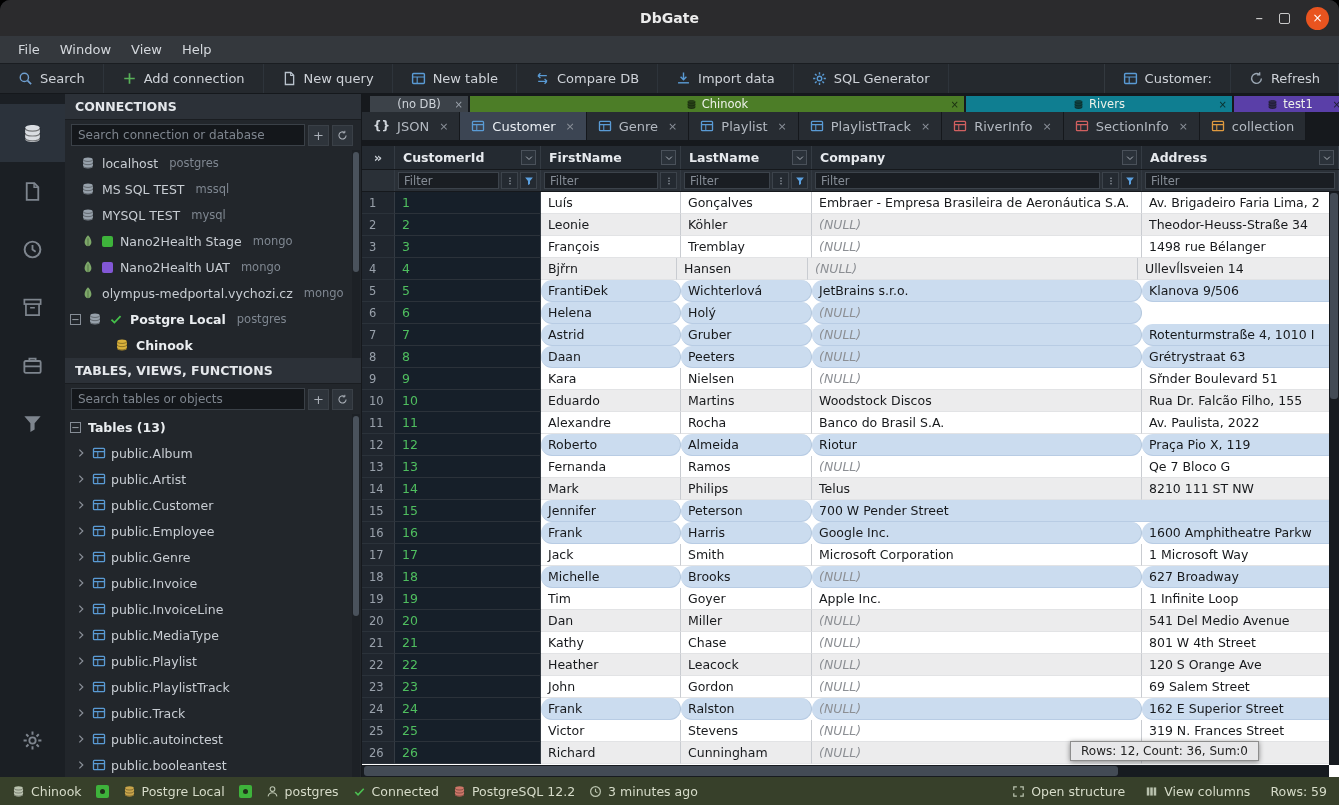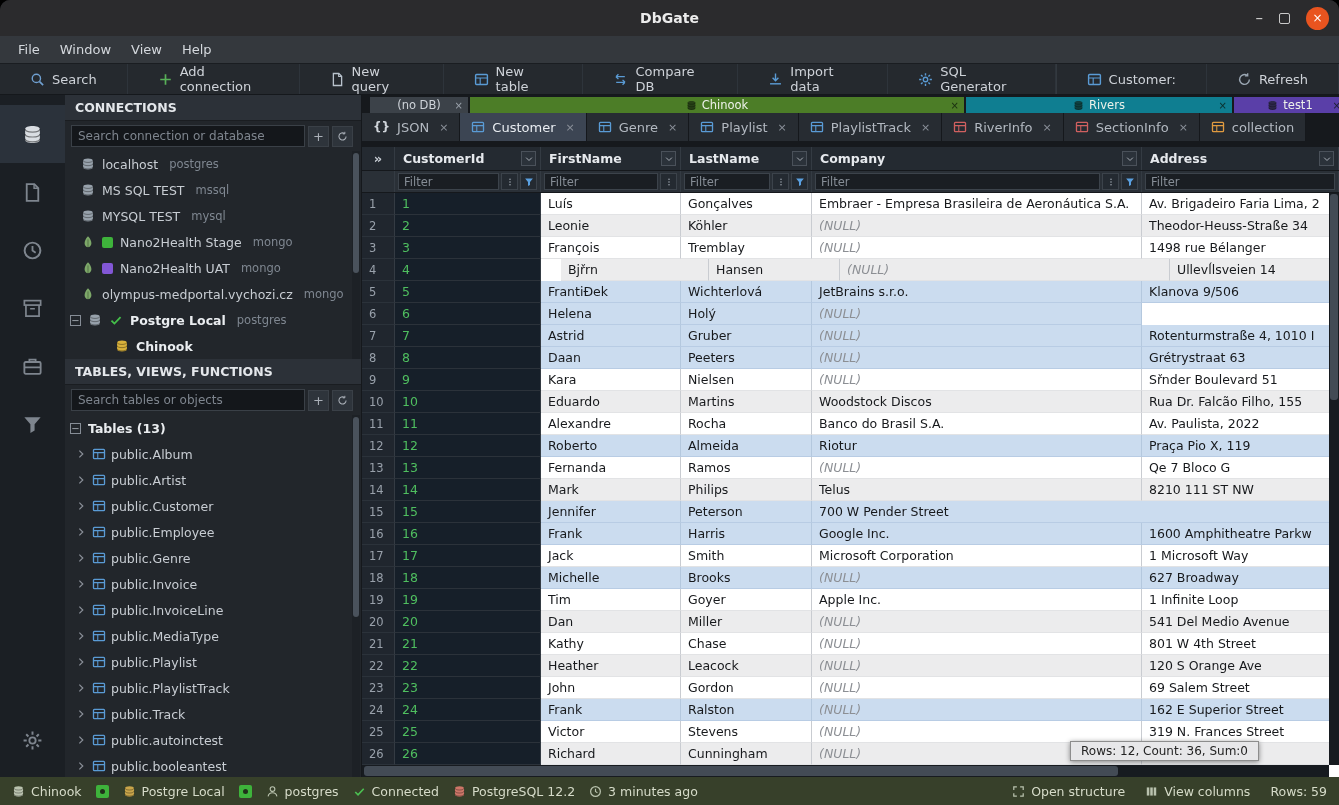--- a/index.html
+++ b/index.html
@@ -14,21 +14,21 @@
   .wc-min { color:#c9c9c9; font-size:15px; }
   .wc-max { width:11px; height:11px; border:1.4px solid #c9c9c9; border-radius:2px; }
   .wc-close { width:23px; height:23px; border-radius:50%; background:#e9541f; color:#fff; display:flex; align-items:center; justify-content:center; font-size:12px; }
 
   
   .menubar { flex:0 0 28px; background:#34383d; display:flex; align-items:center; padding-left:8px; border-bottom:1px solid #1a1d21; }
   .menu-item { padding:4px 10px; color:#d4d8dd; }
   .toolbar { flex:0 0 30px; background:#25292e; display:flex; align-items:stretch; border-bottom:1px solid #15181c; }
   .tb-left,.tb-right { display:flex; align-items:stretch; }
   .tb-right { margin-left:auto; border-left:1px solid #33393f; }
-  .tb-item { display:flex; align-items:center; gap:7px; padding:0 30px; color:#ced2d8; font-size:13px; border-right:1px solid #2e343b; }
+  .tb-item { display:flex; align-items:center; gap:7px; padding:0 18px; color:#ced2d8; font-size:13px; border-right:1px solid #2e343b; }
   .tb-item .ic { width:15px; height:15px; }
 
   .main { flex:1; display:flex; min-height:0; }
 
   
   .rail { flex:0 0 65px; background:#1b1f24; display:flex; flex-direction:column; align-items:stretch; padding-top:10px; }
   .rail-icon { height:58px; display:flex; align-items:center; justify-content:center; color:#7e858e; }
   .rail-icon.active { background:#2b323b; color:#d9dde2; }
   .rail-icon .ic { width:21px; height:21px; }
   .rail-spacer { flex:1; }
@@ -88,21 +88,21 @@
   .gf-cell { display:flex; align-items:center; gap:2px; padding:2px 3px; border-right:1px solid #343b43; flex:none; }
   .gf-input { flex:1; min-width:0; height:17px; background:#1a1e23; border:1px solid #3c434b; color:#c6ccd3; font-size:11.5px; padding:0 5px; font-family:inherit; }
   .gf-input::placeholder { color:#868d96; }
   .gf-btn { width:17px; height:17px; flex:none; background:#242a31; border:1px solid #3c434b; display:flex; align-items:center; justify-content:center; color:#9aa1aa; }
   .gf-btn .ic { width:10px; height:10px; }
   .gf-btn.funnel { color:#5aa0e0; }
   .gbody { flex:1; min-height:0; overflow:hidden; background:#fff; }
   .grow { display:flex; height:22px; }
   .gc { font-size:12.5px; display:flex; align-items:center; padding:0 7px; border-right:1px solid #c9ccd1; border-bottom:1px solid #e2e3e5; white-space:nowrap; overflow:hidden; color:#17191c; background:#fff; flex:none; }
   .grow:nth-child(even) .gc.light { background:#ececed; }
-  .grow.sel .gc.light { background:#cbdcef; border-bottom-color:#b8cce4; border-right-color:#b4c8de; }
+  .grow.sel .gc.light { background:#cbdcef; border-bottom-color:#b8cce4; border-right-color:#b4c8de;border-radius:11px; }
   .gc.rownum { background:#20262e; color:#99a1ab; border-right:1px solid #343b43; border-bottom:1px solid #2b323a; font-size:11.5px; }
   .gc.idcell { background:#161f29; color:#4fbf5f; border-right:1px solid #343b43; border-bottom:1px solid #2b323a; }
   .null { color:#8c8f94; font-style:italic; }
   .flex1 { flex:1 1 auto !important; min-width:0; }
   .vscroll { position:absolute; top:46px; right:0; bottom:12px; width:10px; background:#171b20; }
   .vscroll .vth { position:absolute; top:1px; left:1px; right:1px; height:36%; background:#434b55; border-radius:3px; }
   .hscroll { position:absolute; left:0; right:10px; bottom:0; height:12px; background:#171b20; }
   .hscroll .hth { position:absolute; top:1px; left:2px; width:78%; height:10px; background:#434b55; border-radius:3px; }
   .sel-tooltip { position:absolute; right:80px; bottom:16px; background:#e7e7e9; color:#232323; border:1px solid #8d8d8d; padding:2px 10px; font-size:12px; box-shadow:0 1px 5px rgba(0,0,0,.45); z-index:5; white-space:nowrap; }
 
@@ -748,21 +748,21 @@
               <div class="gc light" style="width: 140px;">François</div>
               <div class="gc light" style="width: 131px;">Tremblay</div>
               <div class="gc light" style="width: 330px;">
                 <span class="null">(NULL)</span>
               </div>
               <div class="gc light flex1">1498 rue Bélanger</div>
             </div>
             <div class="grow">
               <div class="gc rownum" style="width: 33px;">4</div>
               <div class="gc idcell" style="width: 146px;">4</div>
-              <div class="gc light" style="width: 148px; margin-left: 20px;">Bjřrn</div>
+              <div class="gc light" style="width: 136px;">Bjřrn</div>
               <div class="gc light" style="width: 131px;">Hansen</div>
               <div class="gc light" style="width: 330px;">
                 <span class="null">(NULL)</span>
               </div>
               <div class="gc light flex1">Ullevĺlsveien 14</div>
             </div>
             <div class="grow sel">
               <div class="gc rownum" style="width: 33px;">5</div>
               <div class="gc idcell" style="width: 146px;">5</div>
               <div class="gc light" style="width: 140px;">FrantiĐek</div>

